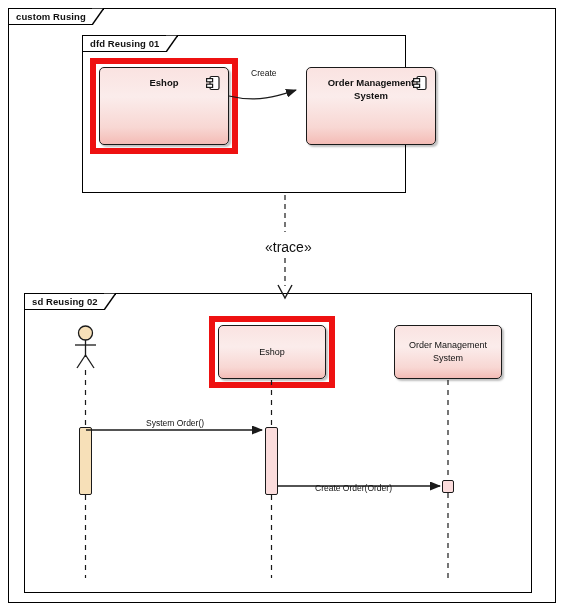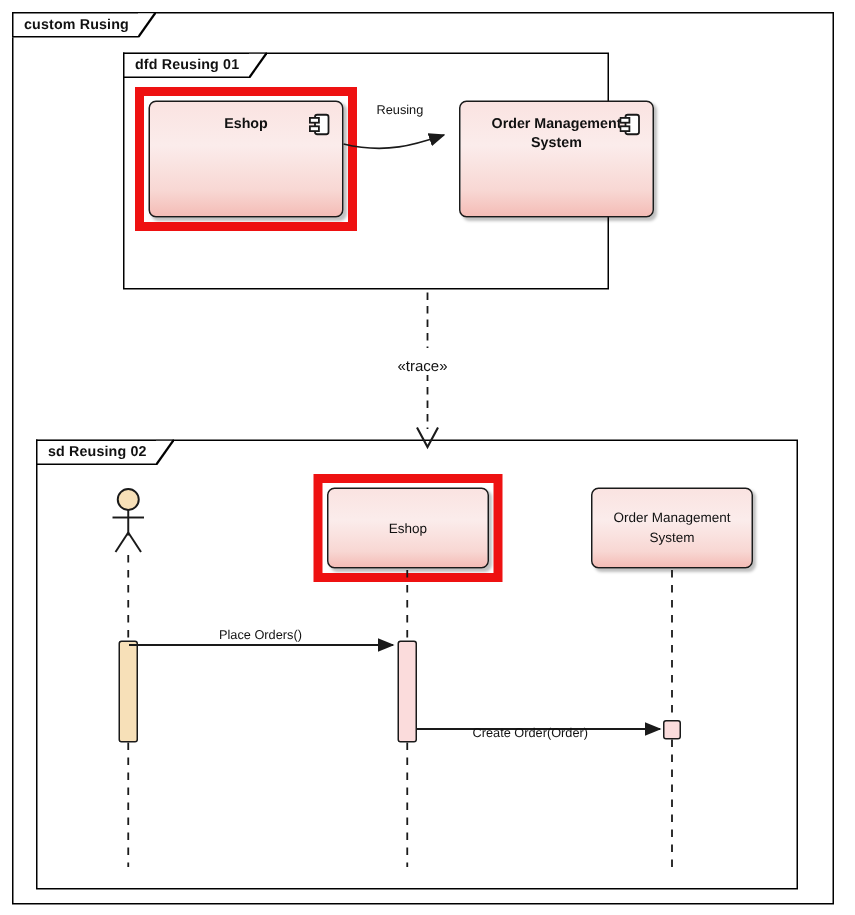--- a/index.html
+++ b/index.html
@@ -140,21 +140,21 @@
   .edge-label {
     position: absolute;
     font-size: 8.5px;
     color: #111111;
     white-space: nowrap;
     background: transparent;
     z-index: 4;
   }
   .trace-label {
     position: absolute;
-    font-size: 10px;
+    font-size: 14px;
     color: #111111;
     white-space: nowrap;
     background: #ffffff;
     padding: 0 2px;
     z-index: 4;
   }
 
   
   .activation {
     position: absolute;
@@ -222,21 +222,21 @@
     <span class="cmp-label">Order Management System</span>
     <span class="cmp-icon">
       <svg width="14" height="16" viewBox="0 0 14 16">
         <rect x="4" y="1.5" width="9" height="13" rx="1.5" fill="#ffffff" stroke="#1a1a1a" stroke-width="1.2"></rect>
         <rect x="0.6" y="3.6" width="6" height="3.2" fill="#ffffff" stroke="#1a1a1a" stroke-width="1.2"></rect>
         <rect x="0.6" y="9.2" width="6" height="3.2" fill="#ffffff" stroke="#1a1a1a" stroke-width="1.2"></rect>
       </svg>
     </span>
   </div>
 
-  <div class="edge-label" style="left:251px; top:68px;">Reusing</div>
+  <div class="edge-label" style="left:251px; top:68px;">Create</div>
 
   <div class="trace-label" style="left:263px; top:239px;">«trace»</div>
 
   <div class="frame" style="left:24px; top:293px; width:508px; height:300px;">
     <div class="frame-tag">
       <div class="tag-body">
         <span class="tag-label">sd Reusing 02</span>
       </div>
       <div class="tag-corner">
         <svg width="12" height="17" viewBox="0 0 12 17">
@@ -255,21 +255,21 @@
   </div>
 
   <div class="lifeline-head" style="left:394px; top:325px; width:108px; height:54px;">
     <span class="ll-label">Order Management System</span>
   </div>
 
   <div class="activation actor-act" style="left:79px; top:427px; width:13px; height:68px;"></div>
   <div class="activation pink-act" style="left:265px; top:427px; width:13px; height:68px;"></div>
   <div class="activation pink-act" style="left:442px; top:480px; width:12px; height:13px;"></div>
 
-  <div class="edge-label" style="left:146px; top:418px;">Place Orders()</div>
+  <div class="edge-label" style="left:146px; top:418px;">System Order()</div>
   <div class="edge-label" style="left:315px; top:471px;margin-top:12px;">Create Order(Order)</div>
 
   <svg id="vector" viewBox="0 0 570 610">
     <defs>
       <marker id="arrowFilled" markerWidth="11" markerHeight="9" refX="10" refY="4.5" orient="auto" markerUnits="userSpaceOnUse">
         <path d="M0,0 L11,4.5 L0,9 Z" fill="#1a1a1a"></path>
       </marker>
     </defs>
 
     <path d="M 229,96 C 258,103 278,96 296,90" stroke="#1a1a1a" stroke-width="1.2" fill="none" marker-end="url(#arrowFilled)"></path>

